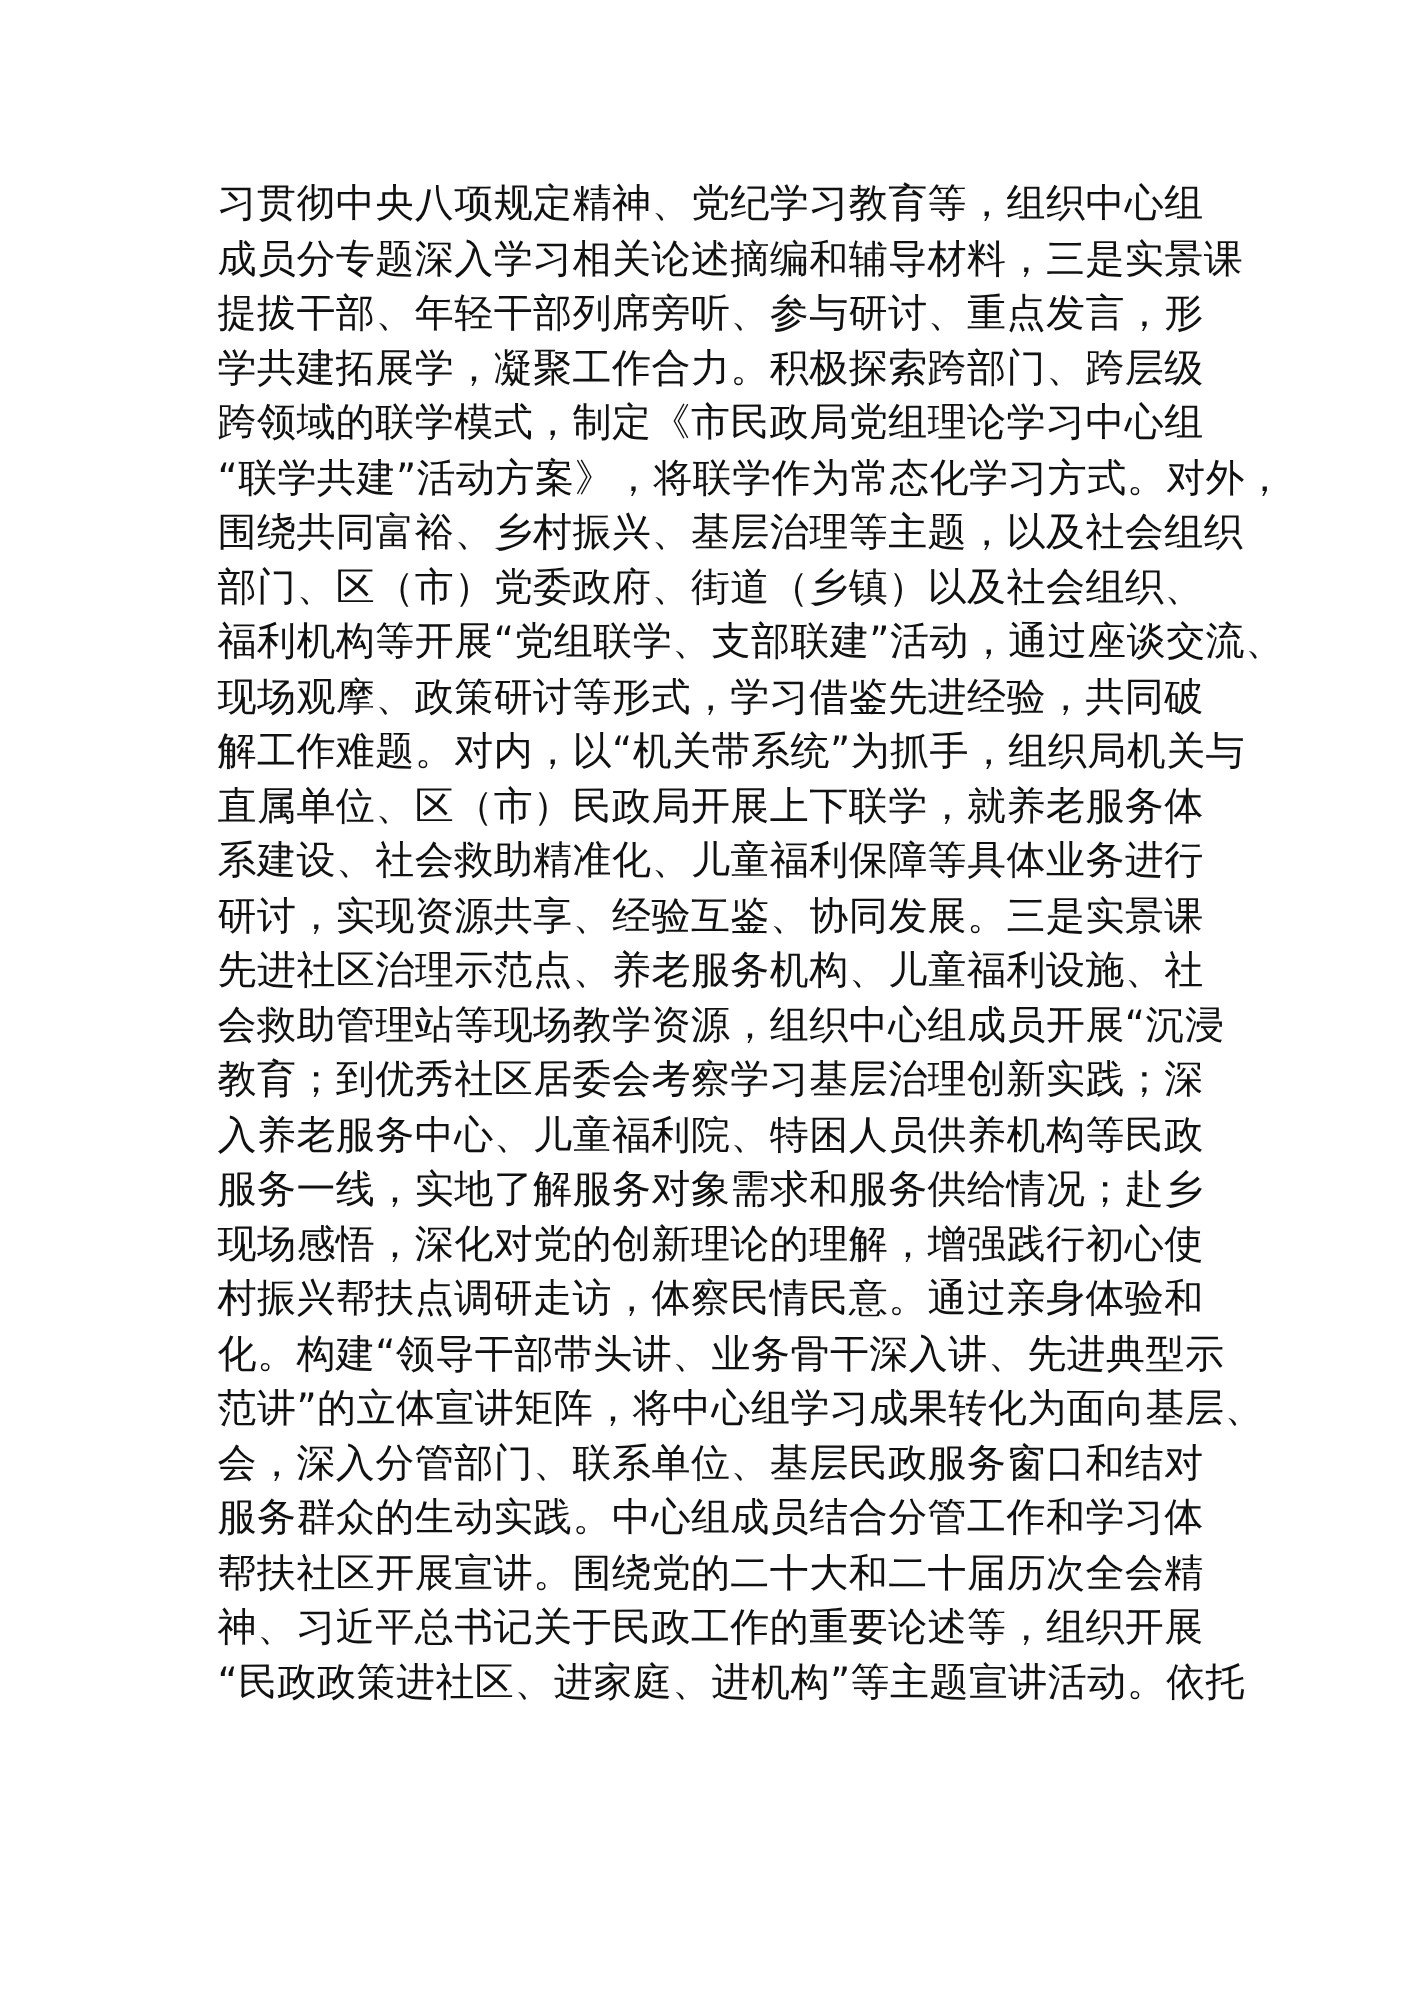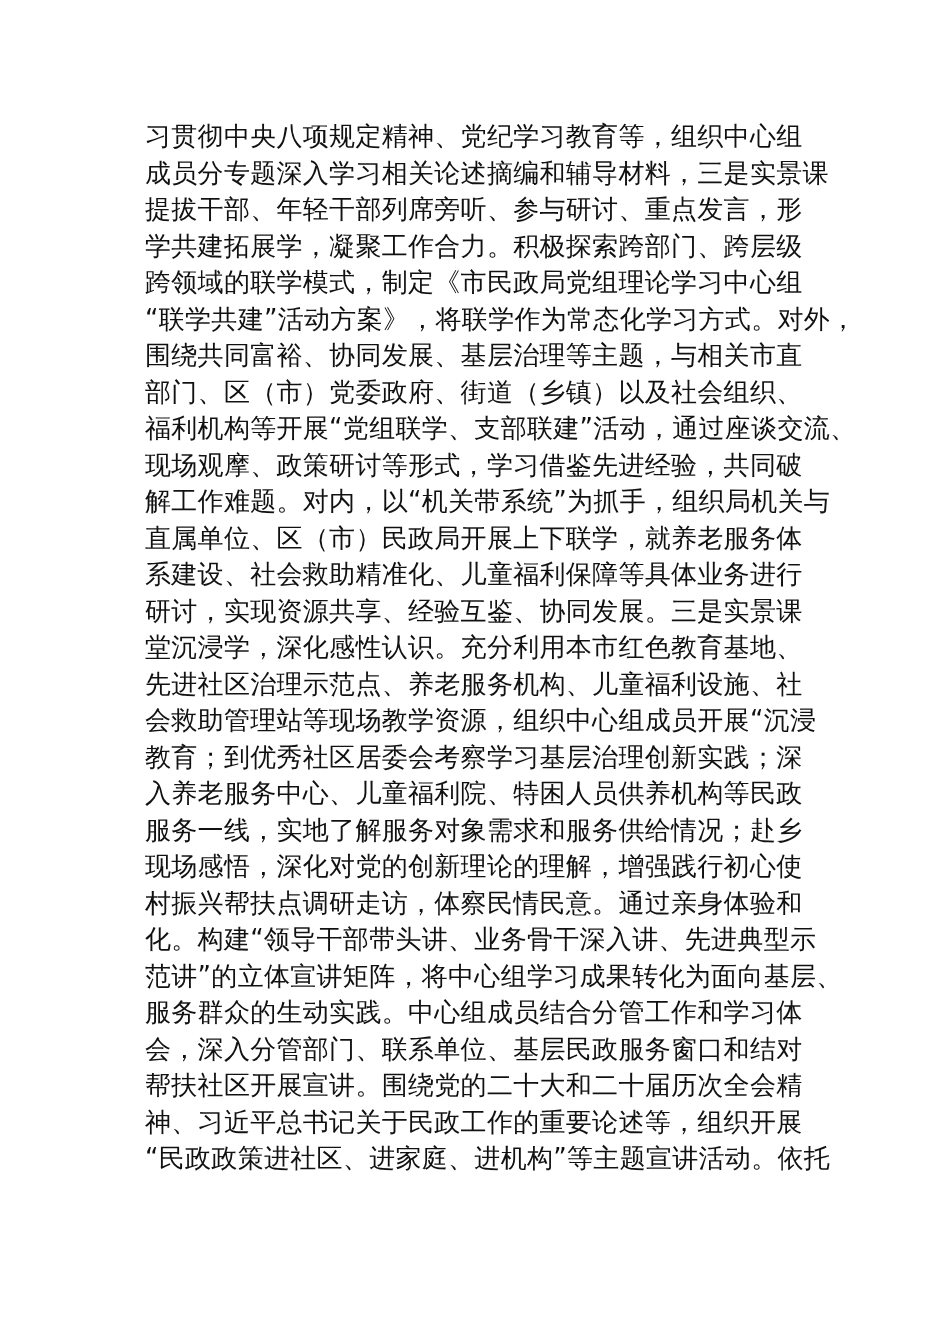--- a/index.html
+++ b/index.html
@@ -41,37 +41,36 @@
 <body>
 
 <div class="page">
   <div class="text-block">
     <div class="line">习贯彻中央八项规定精神、党纪学习教育等，组织中心组</div>
     <div class="line">成员分专题深入学习相关论述摘编和辅导材料，三是实景课</div>
     <div class="line">提拔干部、年轻干部列席旁听、参与研讨、重点发言，形</div>
     <div class="line">学共建拓展学，凝聚工作合力。积极探索跨部门、跨层级</div>
     <div class="line">跨领域的联学模式，制定《市民政局党组理论学习中心组</div>
     <div class="line">“联学共建”活动方案》，将联学作为常态化学习方式。对外，</div>
-    <div class="line">围绕共同富裕、协同发展、基层治理等主题，与相关市直</div>
+    <div class="line">围绕共同富裕、乡村振兴、基层治理等主题，以及社会组织</div>
     <div class="line">部门、区（市）党委政府、街道（乡镇）以及社会组织、</div>
     <div class="line">福利机构等开展“党组联学、支部联建”活动，通过座谈交流、</div>
     <div class="line">现场观摩、政策研讨等形式，学习借鉴先进经验，共同破</div>
     <div class="line">解工作难题。对内，以“机关带系统”为抓手，组织局机关与</div>
     <div class="line">直属单位、区（市）民政局开展上下联学，就养老服务体</div>
     <div class="line">系建设、社会救助精准化、儿童福利保障等具体业务进行</div>
     <div class="line">研讨，实现资源共享、经验互鉴、协同发展。三是实景课</div>
-    <div class="line">堂沉浸学，深化感性认识。充分利用本市红色教育基地、</div>
     <div class="line">先进社区治理示范点、养老服务机构、儿童福利设施、社</div>
     <div class="line">会救助管理站等现场教学资源，组织中心组成员开展“沉浸</div>
     <div class="line">教育；到优秀社区居委会考察学习基层治理创新实践；深</div>
     <div class="line">入养老服务中心、儿童福利院、特困人员供养机构等民政</div>
     <div class="line">服务一线，实地了解服务对象需求和服务供给情况；赴乡</div>
     <div class="line">现场感悟，深化对党的创新理论的理解，增强践行初心使</div>
     <div class="line">村振兴帮扶点调研走访，体察民情民意。通过亲身体验和</div>
     <div class="line">化。构建“领导干部带头讲、业务骨干深入讲、先进典型示</div>
     <div class="line">范讲”的立体宣讲矩阵，将中心组学习成果转化为面向基层、</div>
+    <div class="line">会，深入分管部门、联系单位、基层民政服务窗口和结对</div>
     <div class="line">服务群众的生动实践。中心组成员结合分管工作和学习体</div>
-    <div class="line">会，深入分管部门、联系单位、基层民政服务窗口和结对</div>
     <div class="line">帮扶社区开展宣讲。围绕党的二十大和二十届历次全会精</div>
     <div class="line">神、习近平总书记关于民政工作的重要论述等，组织开展</div>
     <div class="line">“民政政策进社区、进家庭、进机构”等主题宣讲活动。依托</div>
   </div>
 </div>
 
 </body></html>

